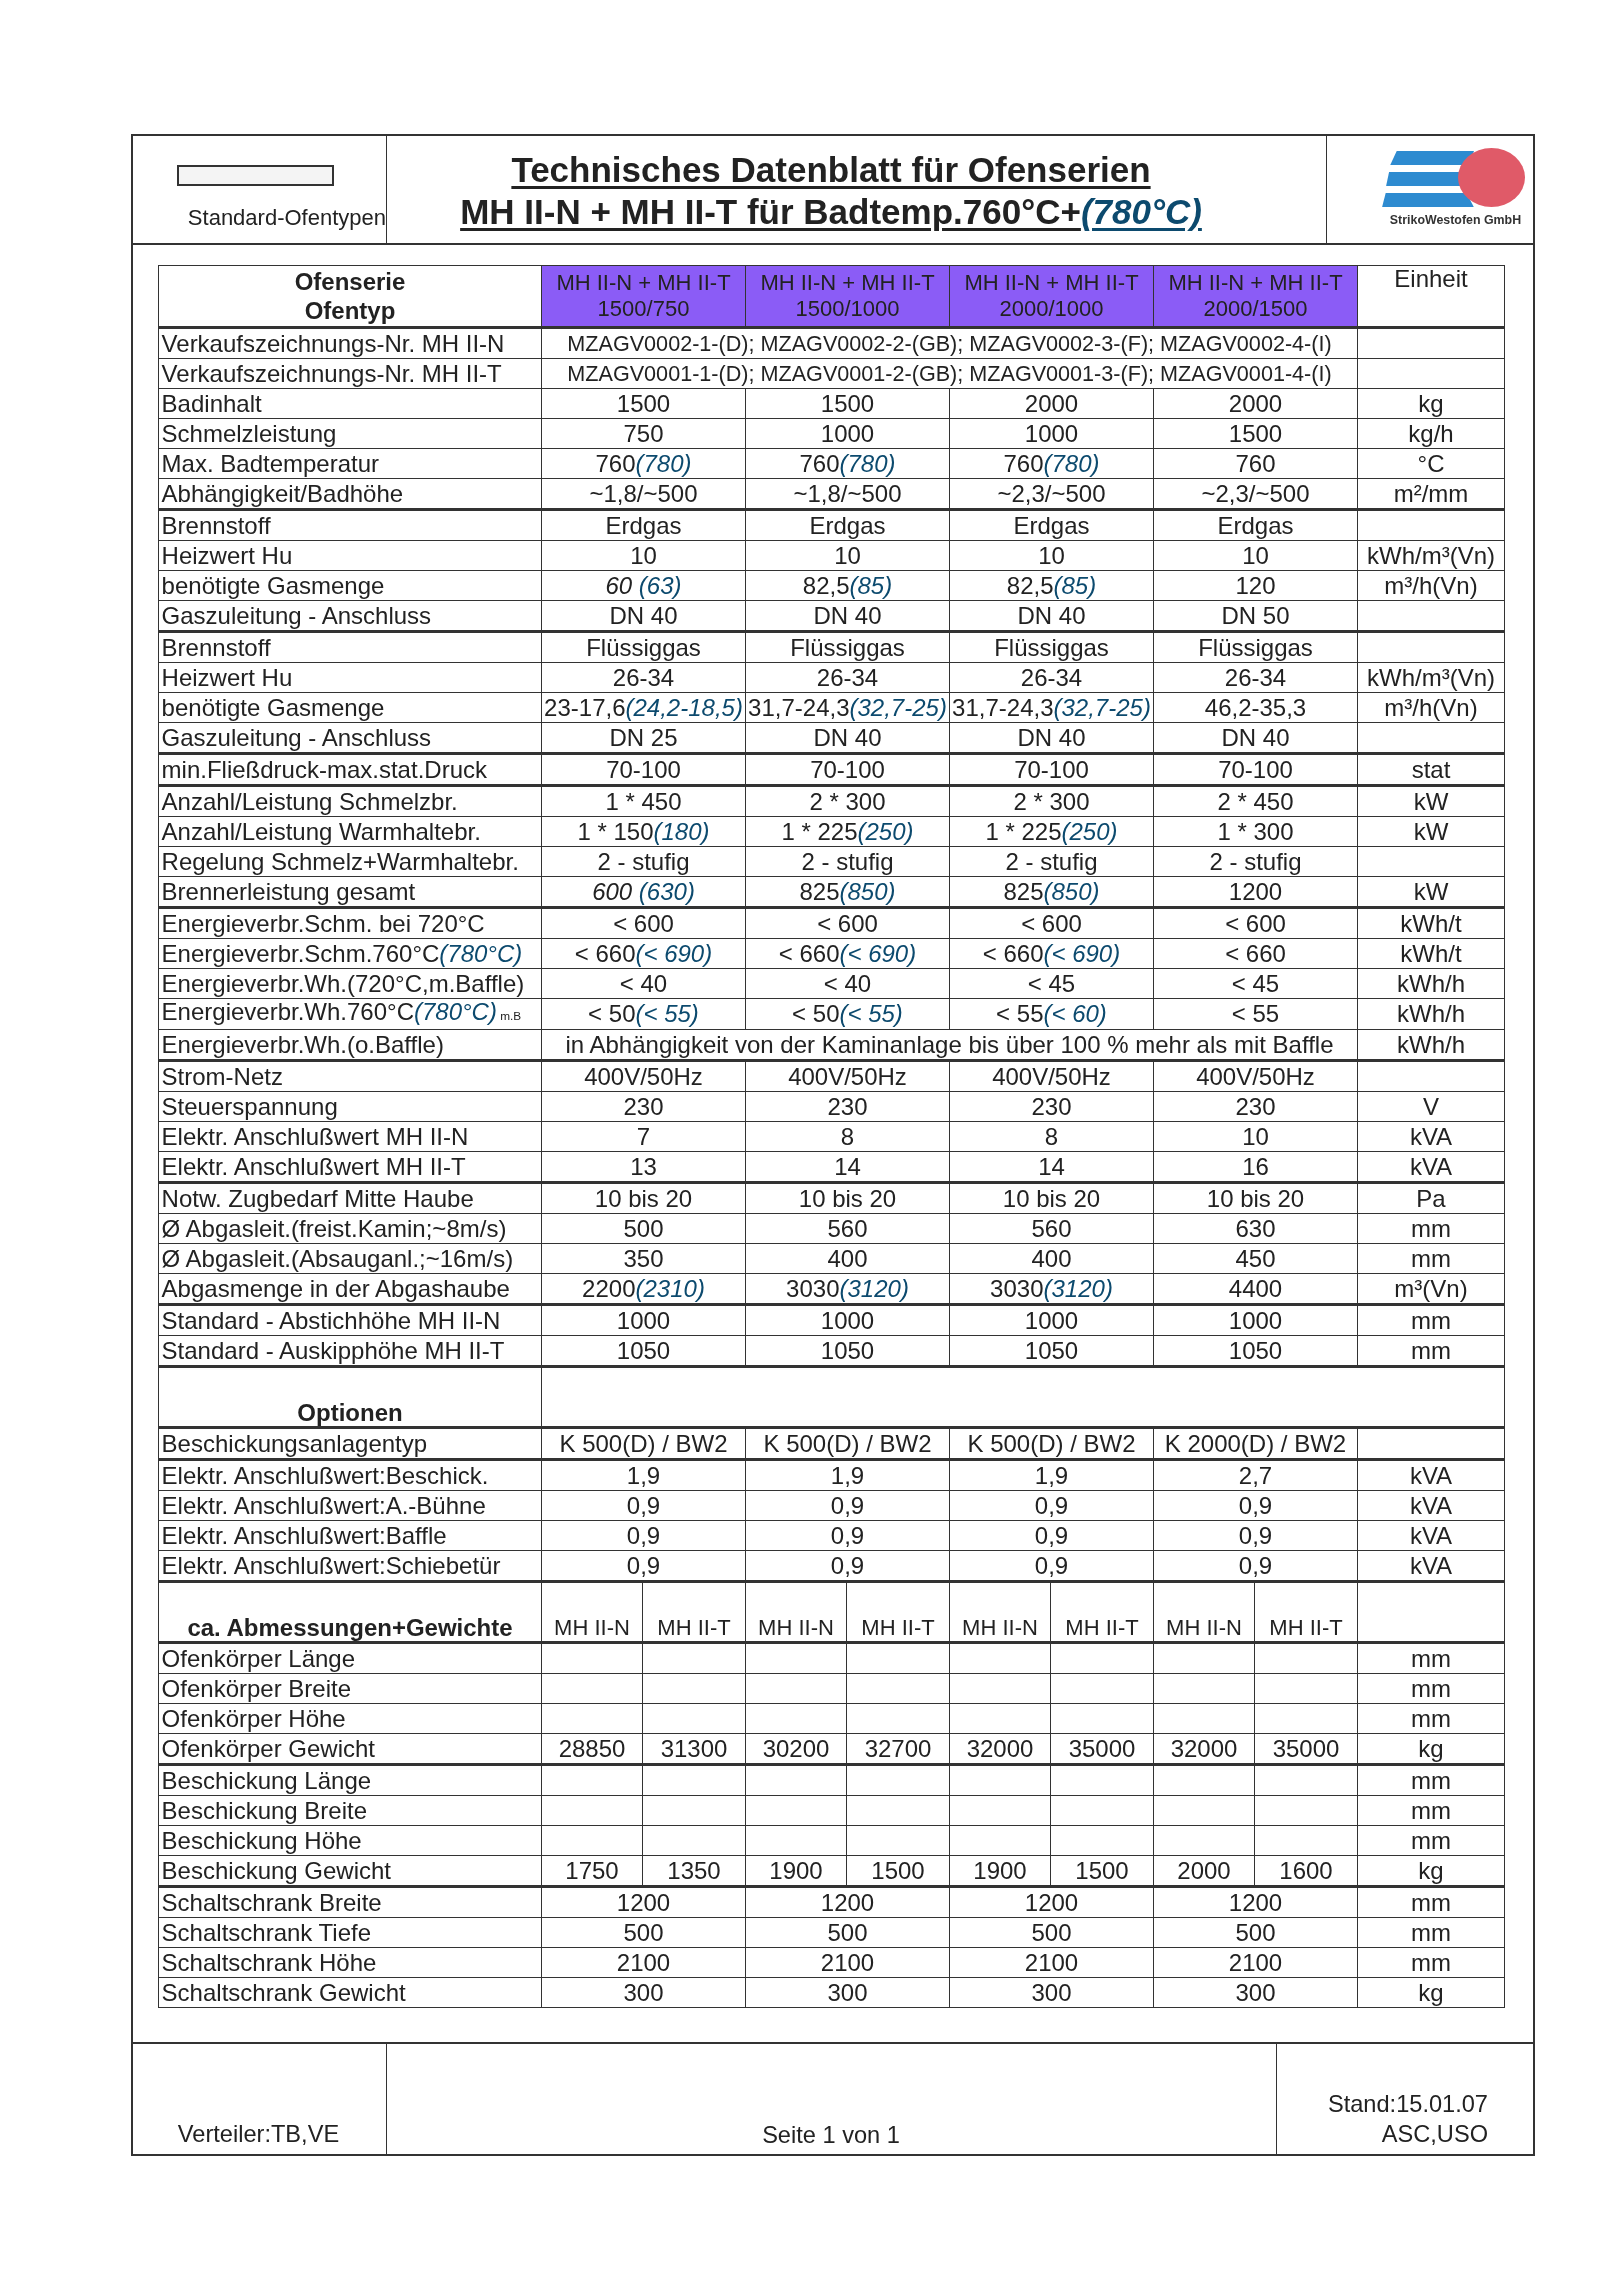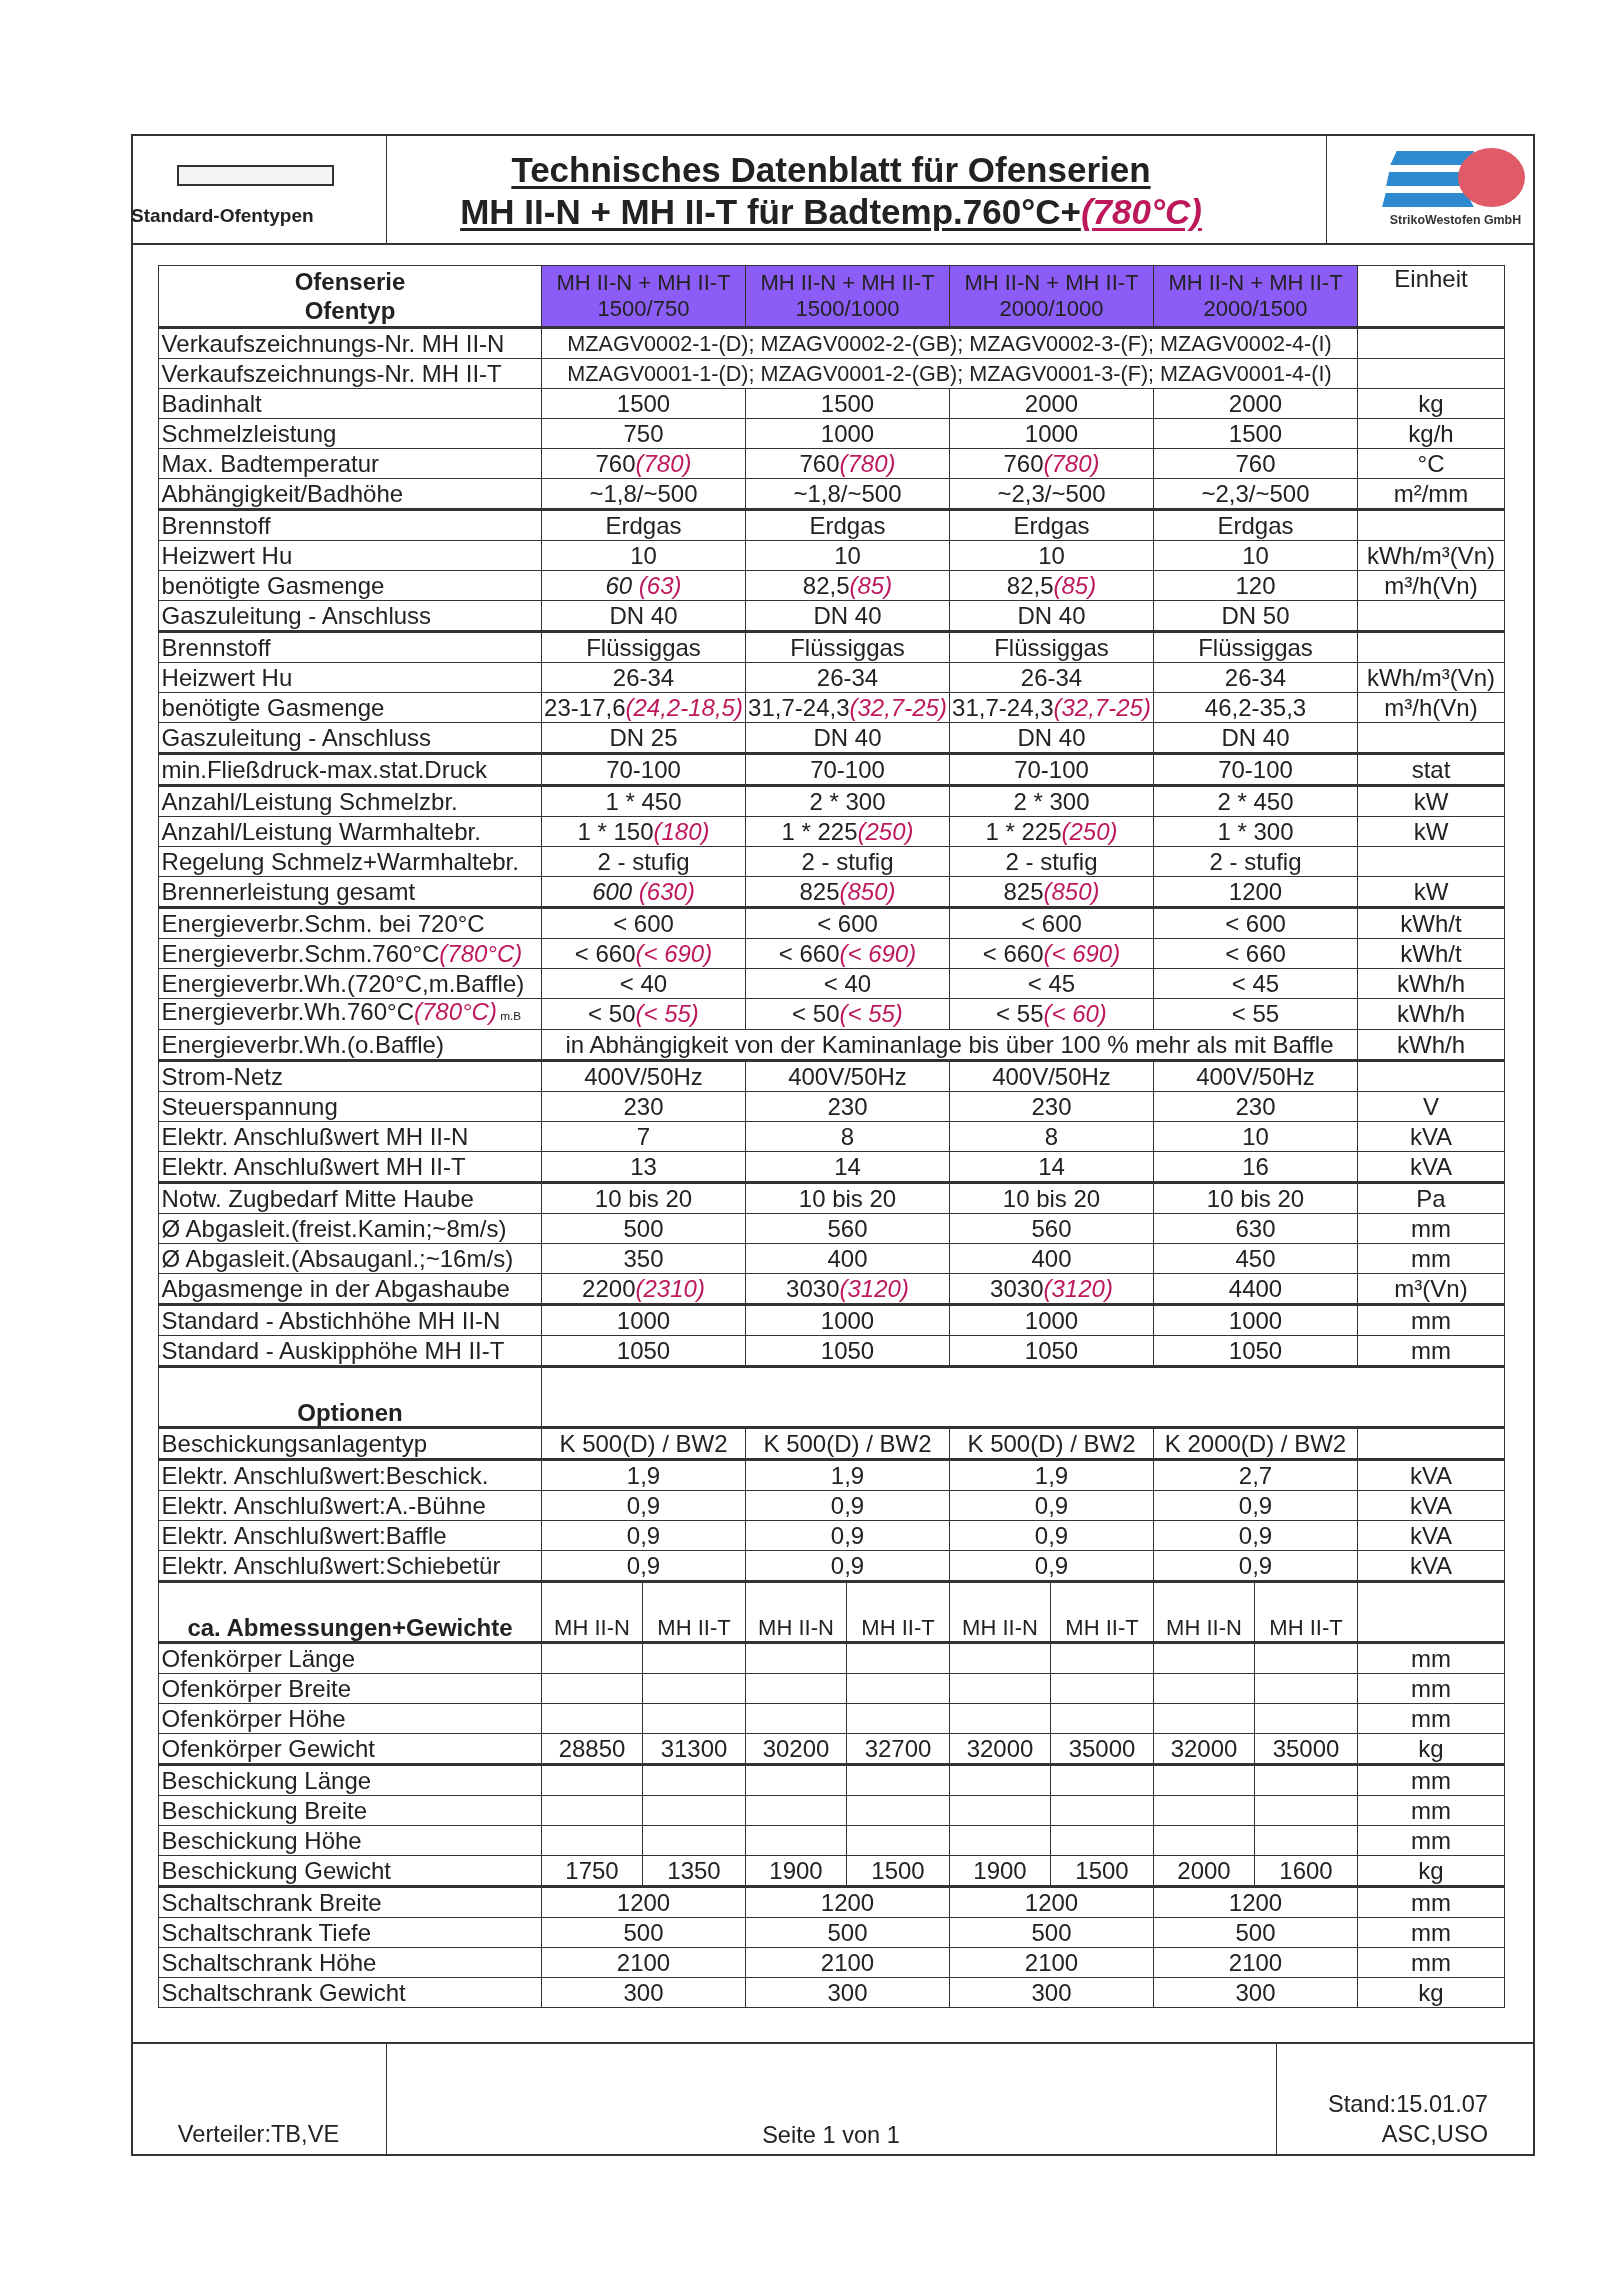--- a/index.html
+++ b/index.html
@@ -3,26 +3,26 @@
 <meta charset="utf-8">
 <style>
   html, body { margin: 0; padding: 0; background: #ffffff; }
   body { width: 1623px; height: 2295px; position: relative; font-family: "Liberation Sans", sans-serif; color: #222; }
   .page-frame { position: absolute; left: 131px; top: 134px; width: 1404px; height: 2022px; border: 2px solid #333; box-sizing: border-box; }
 
   
   .hdr { position: absolute; left: 131px; top: 134px; width: 1404px; height: 111px; border-bottom: 2.6px solid #333; box-sizing: border-box; }
   .hdr-left { position: absolute; left: 0; top: 0; width: 255px; height: 109px; border-right: 1.3px solid #333; }
   .hdr-box { position: absolute; left: 46px; top: 31px; width: 157px; height: 21px; border: 2.6px solid #333; background: #f4f4f4; box-sizing: border-box; }
-  .hdr-sub { position: absolute; left: 0; width: 255px; top: 71px; text-align: left; font-size: 19px; font-weight: bold; }
+  .hdr-sub { position: absolute; left: 0; width: 255px; top: 71px; text-align: right; font-size: 22px; }
   .hdr-title { position: absolute; left: 255px; top: 0; width: 890px; height: 109px; text-align: center; }
   .hdr-title .t1 { position: absolute; left: 0; right: 0; top: 16.4px; font-size: 35px; font-weight: bold; }
   .hdr-title .t2 { position: absolute; left: 0; right: 0; top: 58px; font-size: 35px; font-weight: bold; }
   .hdr-title span.u { text-decoration: underline; text-decoration-thickness: 2.6px; text-underline-offset: 3.9px; }
-  .red { color: #be185d; font-style: italic; font-weight: normal; text-align: center; }
+  .red { color: #0c4a6e; font-style: italic; font-weight: normal; text-align: center; }
   .hdr-title .red { font-weight: bold; font-style: italic; }
   .hdr-logo { position: absolute; left: 1195px; top: 0; width: 257px; height: 109px; border-left: 1.3px solid #333; }
   .logo-bar { position: absolute; height: 14.4px; background: #2e8bd0; }
   .logo-circle { position: absolute; left: 131px; top: 14.4px; width: 67px; height: 59px; border-radius: 50%; background: #e05a68; }
   .logo-text { position: absolute; left: 0; right: 0; top: 79px; text-align: center; font-size: 12.4px; font-weight: bold; color: #333; }
 
   
   table.dt { position: absolute; left: 158px; border-collapse: collapse; table-layout: fixed; font-size: 24px; }
   table.dt td { border: 1.3px solid #333; padding: 0 3.9px; height: 29px; line-height: 26px; white-space: nowrap; overflow: hidden; }
   table.dt td.lbl { text-align: left; padding-left: 2.6px; }

